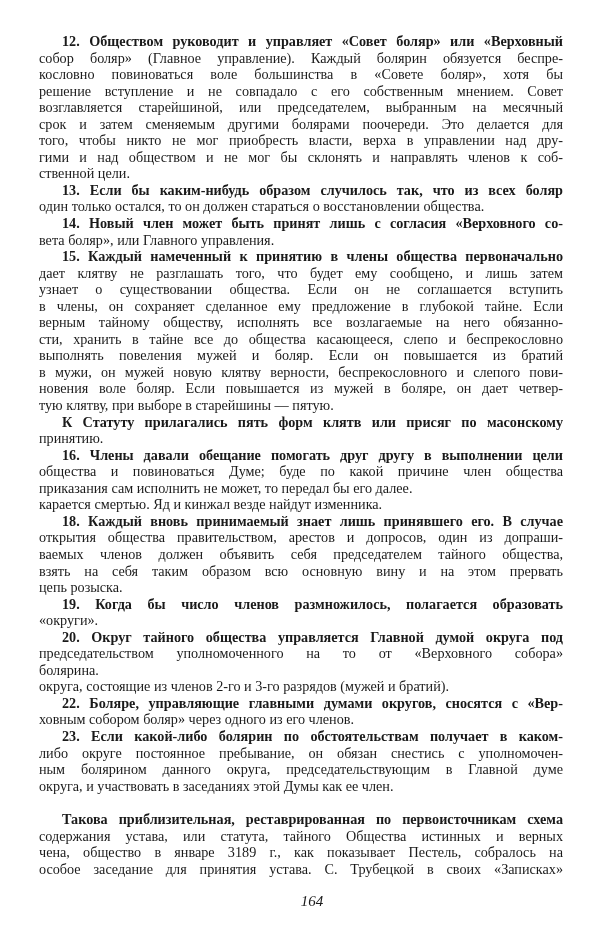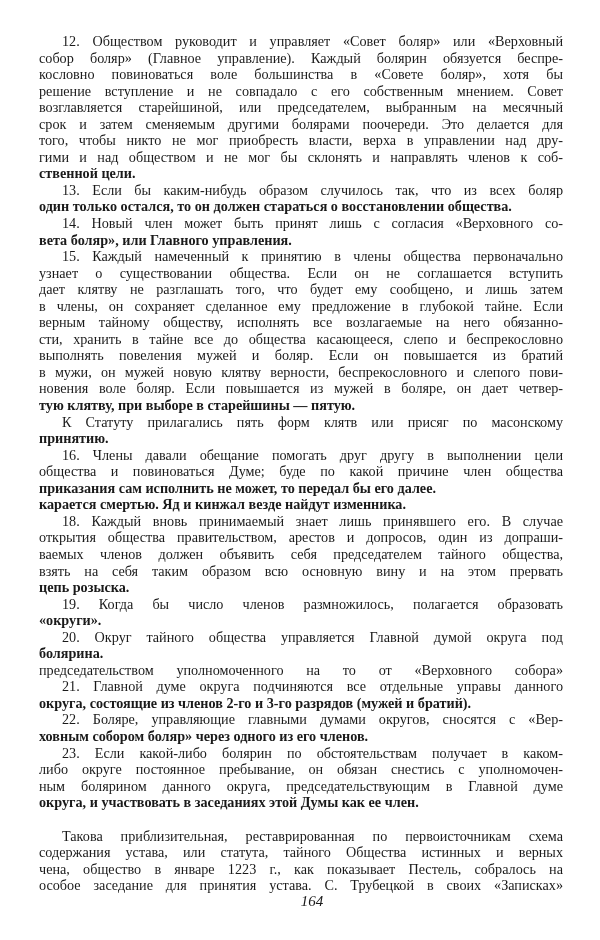--- a/index.html
+++ b/index.html
@@ -17,22 +17,22 @@
     hyphens: none;
   }
   .line {
     display: block;
     white-space: nowrap;
     text-align: justify;
     text-align-last: justify;
     height: 16.55px;
     overflow: visible;
   }
-  .line.last { text-align-last: left; font-weight: bold; }
-  .line.indent { padding-left: 23px; }
+  .line.last { text-align-last: left; }
+  .line.indent { padding-left: 23px; font-weight: bold; }
   .gap { height: 17px; }
   .page-number {
     position: absolute;
     left: 12px;
     width: 600px;
     top: 893px;
     text-align: center;
     font-family: "Liberation Serif", "DejaVu Serif", serif;
     font-style: italic;
     font-size: 15px;
@@ -57,22 +57,22 @@
     <div class="paragraph">
       <span class="line indent">13. Если бы каким-нибудь образом случилось так, что из всех боляр</span>
       <span class="line last">один только остался, то он должен стараться о восстановлении общества.</span>
     </div>
     <div class="paragraph">
       <span class="line indent">14. Новый член может быть принят лишь с согласия «Верховного со-</span>
       <span class="line last">вета боляр», или Главного управления.</span>
     </div>
     <div class="paragraph">
       <span class="line indent">15. Каждый намеченный к принятию в члены общества первоначально</span>
+      <span class="line">дает клятву не разглашать того, что будет ему сообщено, и лишь затем</span>
       <span class="line">узнает о существовании общества. Если он не соглашается вступить</span>
-      <span class="line">дает клятву не разглашать того, что будет ему сообщено, и лишь затем</span>
       <span class="line">в члены, он сохраняет сделанное ему предложение в глубокой тайне. Если</span>
       <span class="line">верным тайному обществу, исполнять все возлагаемые на него обязанно-</span>
       <span class="line">сти, хранить в тайне все до общества касающееся, слепо и беспрекословно</span>
       <span class="line">выполнять повеления мужей и боляр. Если он повышается из братий</span>
       <span class="line">в мужи, он мужей новую клятву верности, беспрекословного и слепого пови-</span>
       <span class="line">новения воле боляр. Если повышается из мужей в боляре, он дает четвер-</span>
       <span class="line last">тую клятву, при выборе в старейшины — пятую.</span>
     </div>
     <div class="paragraph">
       <span class="line indent">К Статуту прилагались пять форм клятв или присяг по масонскому</span>
@@ -92,38 +92,37 @@
       <span class="line">ваемых членов должен объявить себя председателем тайного общества,</span>
       <span class="line">взять на себя таким образом всю основную вину и на этом прервать</span>
       <span class="line last">цепь розыска.</span>
     </div>
     <div class="paragraph">
       <span class="line indent">19. Когда бы число членов размножилось, полагается образовать</span>
       <span class="line last">«округи».</span>
     </div>
     <div class="paragraph">
       <span class="line indent">20. Округ тайного общества управляется Главной думой округа под</span>
+      <span class="line">председательством уполномоченного на то от «Верховного собора»</span>
       <span class="line last">болярина.</span>
-      <span class="line">председательством уполномоченного на то от «Верховного собора»</span>
     </div>
     <div class="paragraph">
-      <span class="line indent">21. Главной думе округа подчиняются все отдельные управы данного</span>
       <span class="line last">округа, состоящие из членов 2-го и 3-го разрядов (мужей и братий).</span>
     </div>
     <div class="paragraph">
       <span class="line indent">22. Боляре, управляющие главными думами округов, сносятся с «Вер-</span>
       <span class="line last">ховным собором боляр» через одного из его членов.</span>
     </div>
     <div class="paragraph">
       <span class="line indent">23. Если какой-либо болярин по обстоятельствам получает в каком-</span>
       <span class="line">либо округе постоянное пребывание, он обязан снестись с уполномочен-</span>
       <span class="line">ным болярином данного округа, председательствующим в Главной думе</span>
       <span class="line last">округа, и участвовать в заседаниях этой Думы как ее член.</span>
     </div>
     <div class="gap"></div>
     <div class="paragraph">
       <span class="line indent">Такова приблизительная, реставрированная по первоисточникам схема</span>
       <span class="line">содержания устава, или статута, тайного Общества истинных и верных</span>
-      <span class="line">чена, общество в январе 1223 г., как показывает Пестель, собралось на</span>
+      <span class="line">чена, общество в январе 3189 г., как показывает Пестель, собралось на</span>
       <span class="line">особое заседание для принятия устава. С. Трубецкой в своих «Записках»</span>
     </div>
   </div>
 <div class="page-number">164</div>
 
 </body></html>

